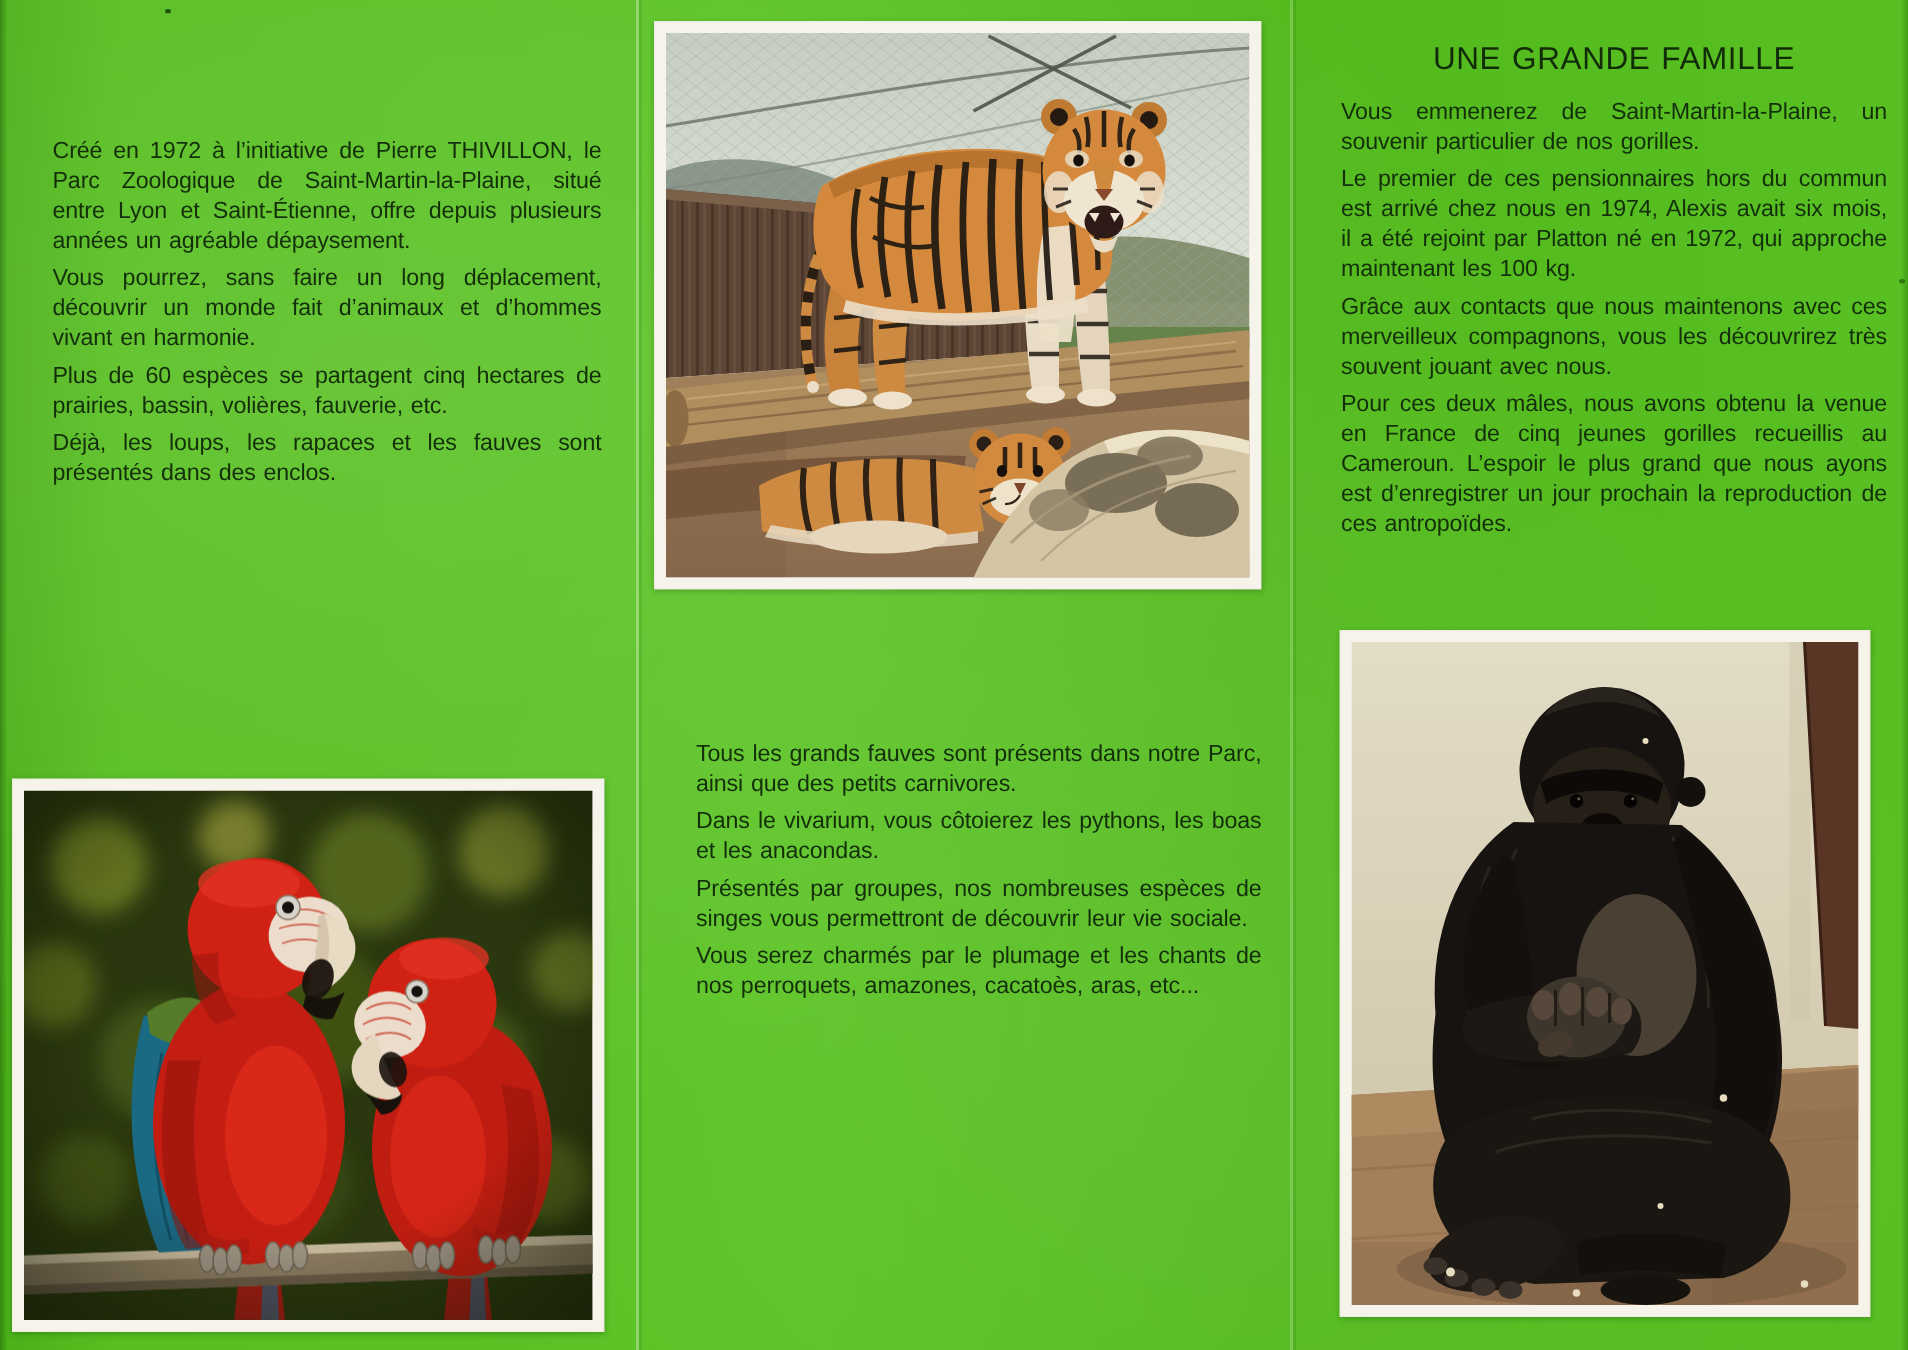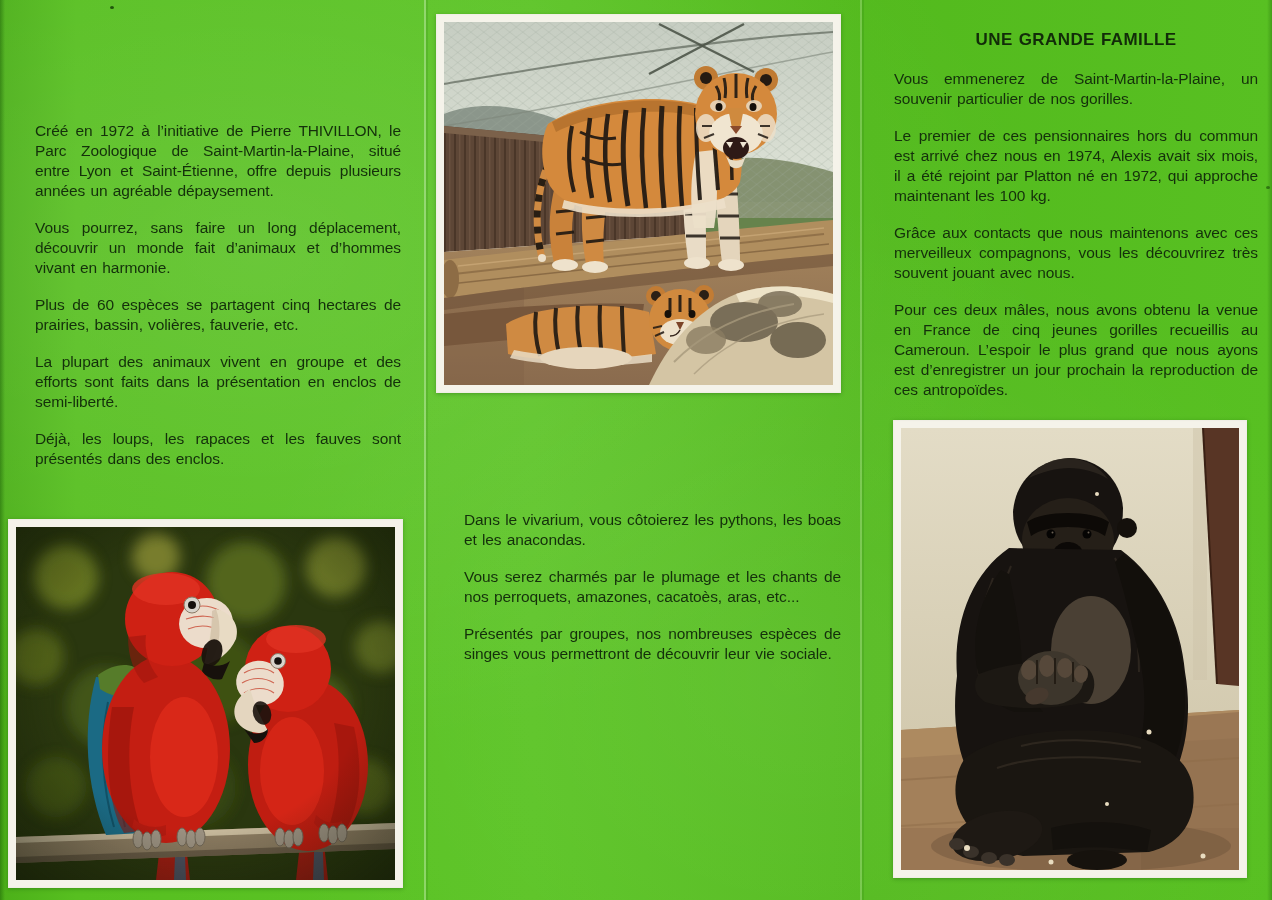--- a/index.html
+++ b/index.html
@@ -12,22 +12,22 @@
       linear-gradient(90deg,#4cb019 0%,#57bf20 6%,#5cc426 42%,#53ba1d 68%,#58c022 100%);
   }
   .crease{position:absolute;top:0;bottom:0;width:2px;background:rgba(255,255,255,0.30);}
   .crease.c2{background:rgba(255,255,255,0.20);}
   .crease .shade{position:absolute;top:0;bottom:0;left:2px;width:2px;background:rgba(10,80,0,0.12);}
   .edgeL{position:absolute;left:0;top:0;bottom:0;width:5px;background:linear-gradient(90deg,rgba(12,70,0,.38),rgba(12,70,0,0));}
   .edgeR{position:absolute;right:0;top:0;bottom:0;width:5px;background:linear-gradient(270deg,rgba(12,70,0,.28),rgba(12,70,0,0));}
   .speck{position:absolute;width:4px;height:3px;border-radius:50%;background:rgba(16,60,4,.8);}
   .textcol{position:absolute;color:#14300b;font-size:15.5px;line-height:20px;
     text-align:justify;letter-spacing:-0.1px;word-spacing:1px;}
-  .textcol p{margin:17px 0 5px 0;}
-  .heading{font-size:17px;line-height:25px;font-weight:bold;text-align:center;
+  .textcol p{margin:0 0 5px 0;}
+  .heading{font-size:21px;line-height:25px;font-weight:normal;text-align:center;
     letter-spacing:0.4px;margin:0 0 13px 0;color:#122c09;}
   figure.photo{position:absolute;margin:0;background:#f5f3ea;padding:8px;
     box-shadow:0 1px 4px rgba(0,60,0,.30), inset 0 0 2px rgba(0,0,0,.08);}
   figure.photo svg{display:block;}
 </style>
 </head>
 <body>
 
 <div id="page">
 
@@ -35,25 +35,24 @@
   <div class="edgeR"></div>
   <div class="crease" style="left:424px">
       <div class="shade"></div>
     </div>
   <div class="crease c2" style="left:860px">
       <div class="shade"></div>
     </div>
   <div class="speck" style="left:110px;top:6px"></div>
   <div class="speck" style="left:1266px;top:186px;background:rgba(10,50,0,.5)"></div>
 
-  <div class="textcol" style="left:35px;top:104px;width:366px">
+  <div class="textcol" style="left:35px;top:91px;width:366px">
     <p>Créé en 1972 à l’initiative de Pierre THIVILLON, le Parc Zoologique de Saint-Martin-la-Plaine, situé entre Lyon et Saint-Étienne, offre depuis plusieurs années un agréable dépaysement.</p>
     <p>Vous pourrez, sans faire un long déplacement, découvrir un monde fait d’animaux et d’hommes vivant en harmonie.</p>
     <p>Plus de 60 espèces se partagent cinq hectares de prairies, bassin, volières, fauverie, etc.</p>
-    <p>La plupart des animaux vivent en groupe et des efforts sont faits dans la présentation en enclos de semi-liberté.</p>
     <p>Déjà, les loups, les rapaces et les fauves sont présentés dans des enclos.</p>
   </div>
 
   <figure class="photo" style="left:436px;top:14px">
     <svg width="389" height="363" viewBox="0 0 389 363" role="img" aria-label="Deux tigres sur des troncs dans leur enclos">
       <defs>
         <linearGradient id="skyG" x1="0" y1="0" x2="0" y2="1">
           <stop offset="0" stop-color="#c6cdc2"></stop>
             <stop offset="1" stop-color="#dfe4d8"></stop>
         </linearGradient>
@@ -212,23 +211,24 @@
           <path d="M268,104 l-10,0"></path>
             <path d="M270,112 l-10,4"></path>
             <path d="M316,104 l10,0"></path>
             <path d="M314,112 l10,4"></path>
         </g>
       </g>
     </svg>
   </figure>
 
   <div class="textcol" style="left:464px;top:493px;width:377px">
+    <p>Tous les grands fauves sont présents dans notre Parc, ainsi que des petits carnivores.</p>
     <p>Dans le vivarium, vous côtoierez les pythons, les boas et les anacondas.</p>
+    <p>Présentés par groupes, nos nombreuses espèces de singes vous permettront de découvrir leur vie sociale.</p>
     <p>Vous serez charmés par le plumage et les chants de nos perroquets, amazones, cacatoès, aras, etc...</p>
-    <p>Présentés par groupes, nos nombreuses espèces de singes vous permettront de découvrir leur vie sociale.</p>
   </div>
 
   <figure class="photo" style="left:8px;top:519px">
     <svg width="379" height="353" viewBox="0 0 379 353" role="img" aria-label="Deux aras rouges perchés sur une barre">
       <defs>
         <filter id="b8" x="-50%" y="-50%" width="200%" height="200%">
             <feGaussianBlur stdDeviation="7"></feGaussianBlur>
           </filter>
         <radialGradient id="vg" cx="0.5" cy="0.45" r="0.75">
           <stop offset="0.55" stop-color="rgba(8,14,2,0)"></stop>

